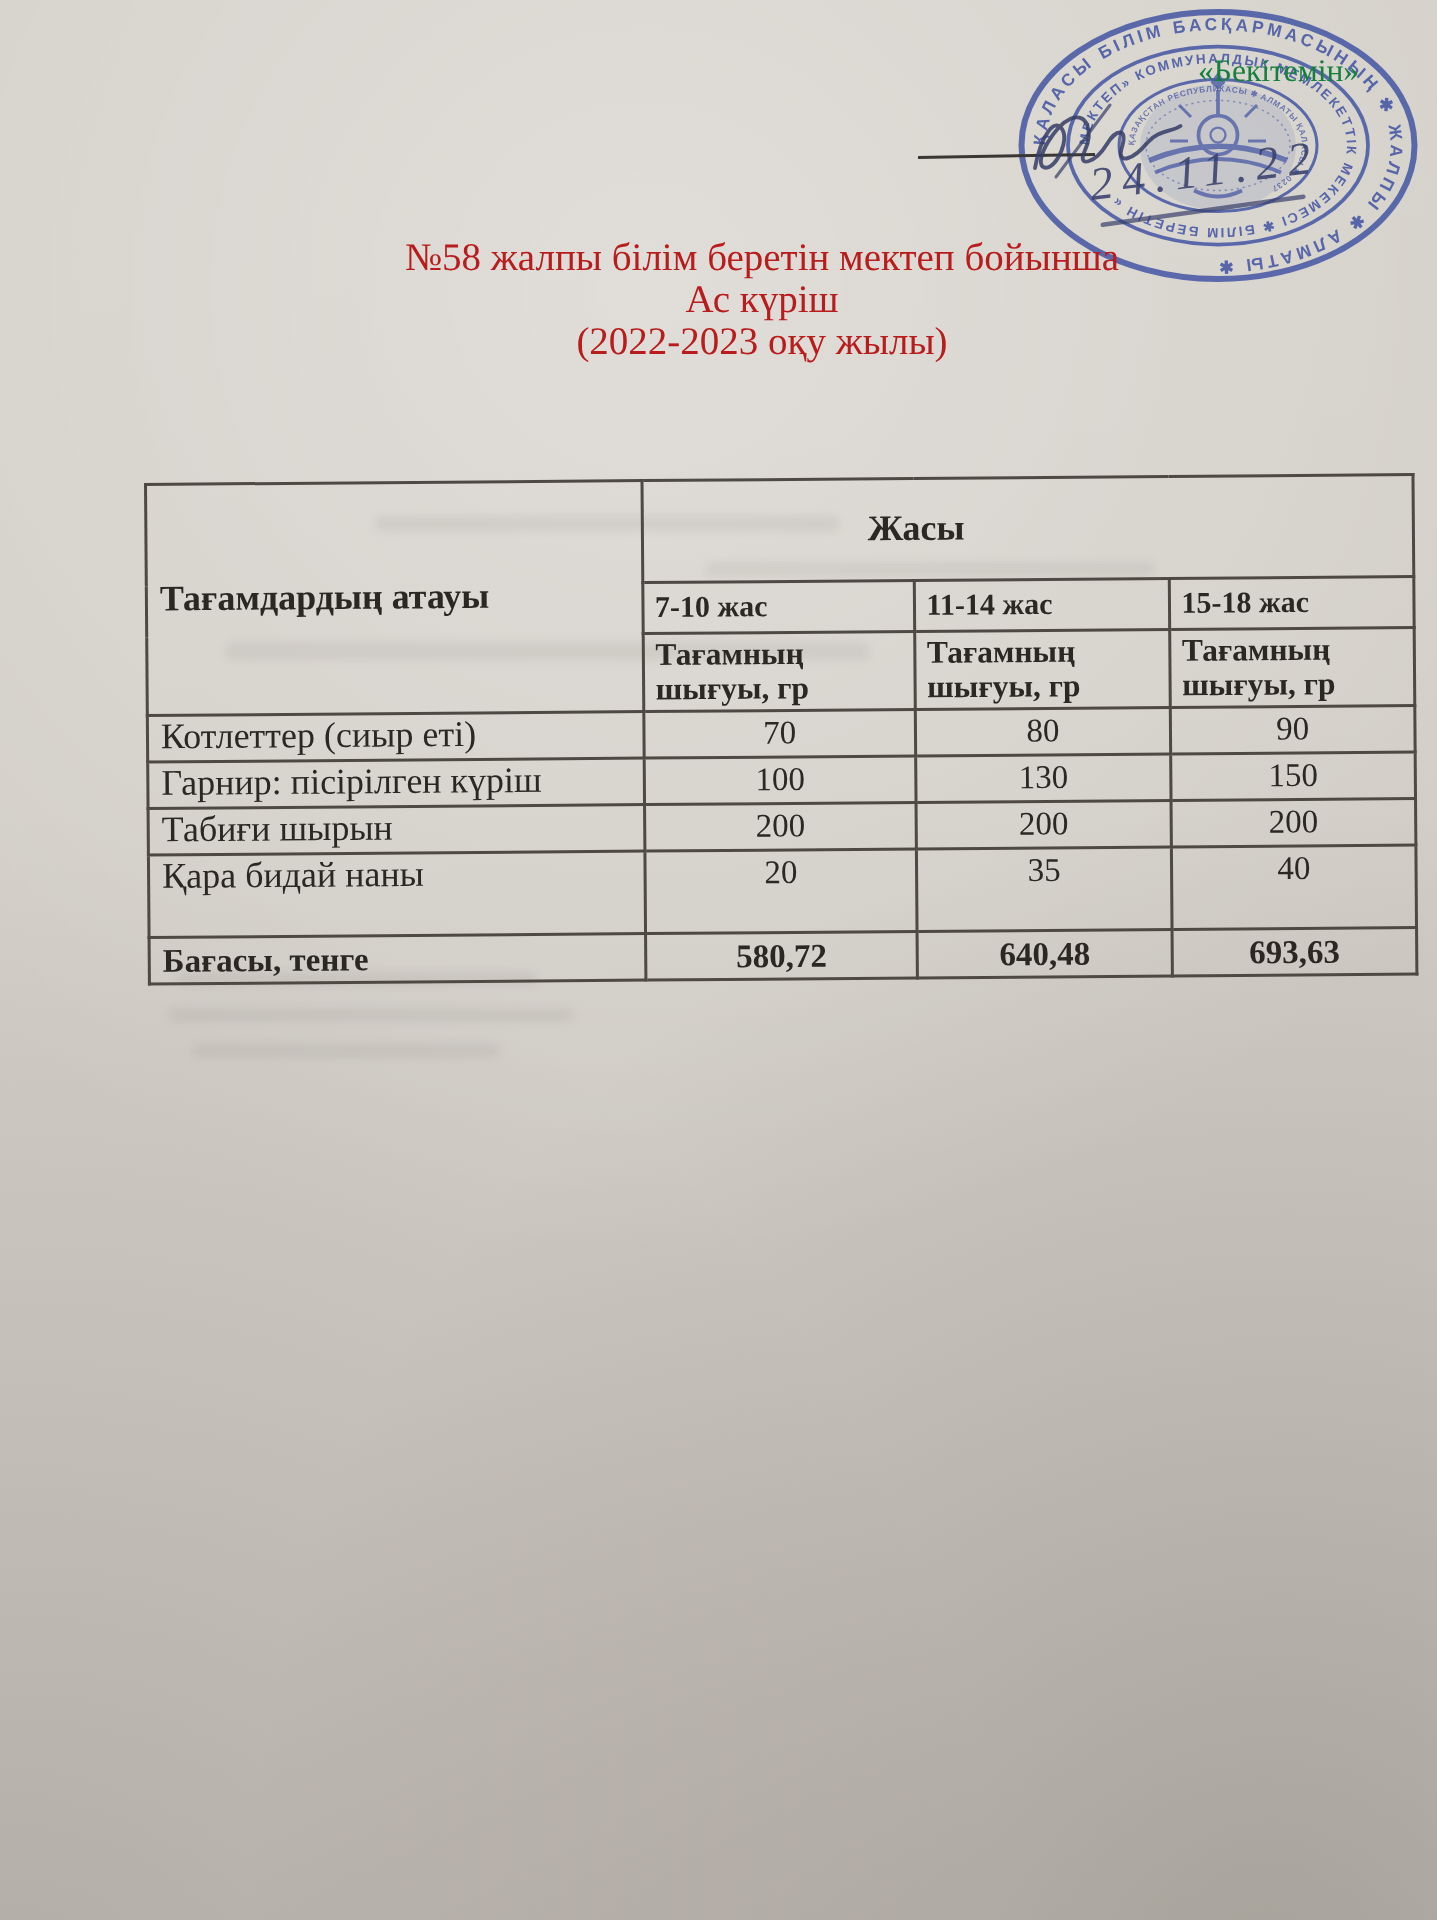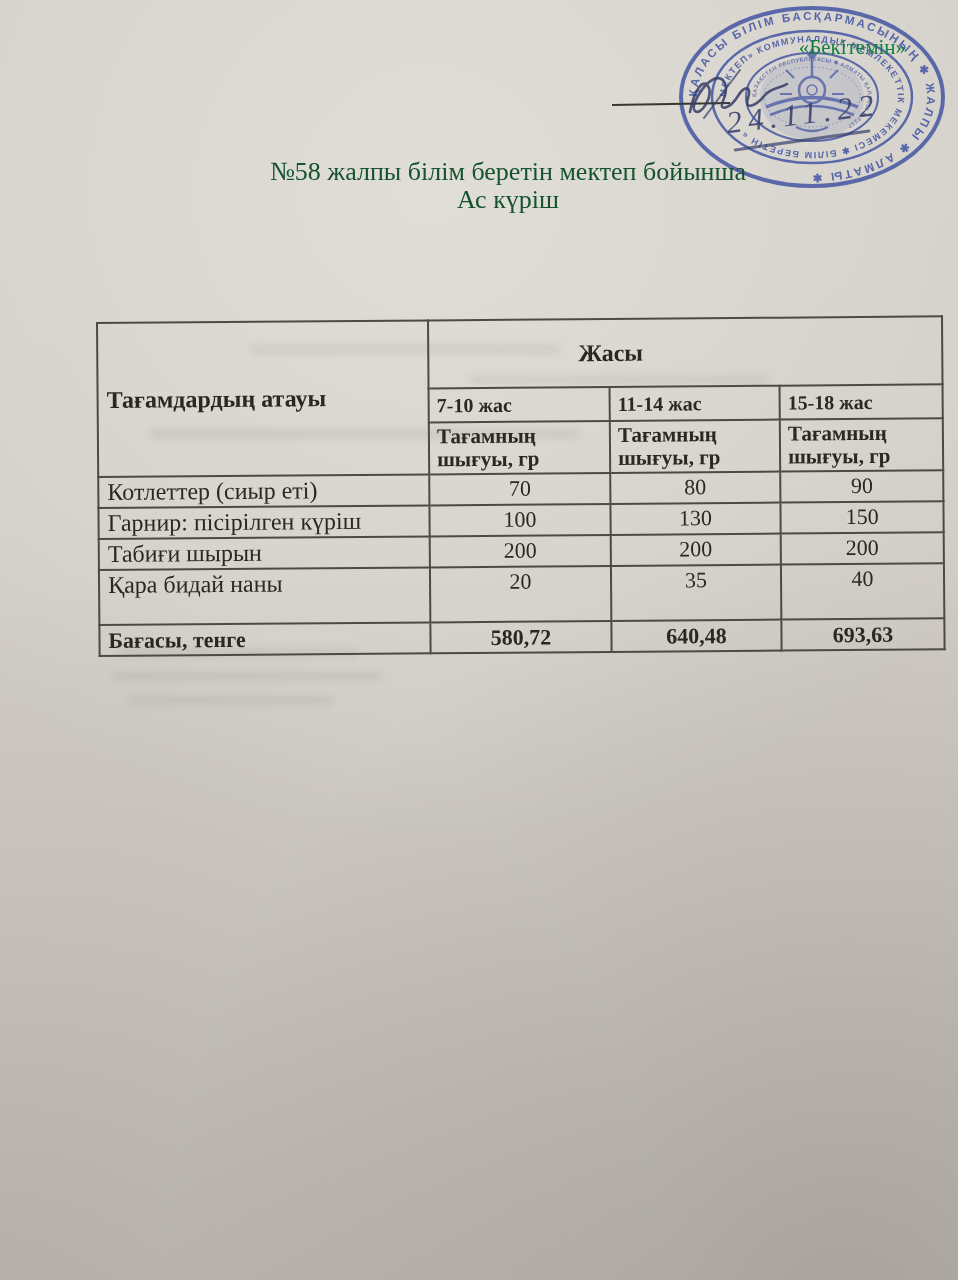--- a/index.html
+++ b/index.html
@@ -30,21 +30,21 @@
     position:absolute;left:726px;top:96px;z-index:6;
     font-style:italic;font-size:31px;letter-spacing:6px;color:#39406b;
     transform:rotate(-7deg);opacity:0.88;white-space:nowrap;
   }
   .hand-underline{position:absolute;left:733px;top:139px;width:138px;height:2.5px;
     background:#39406b;transform:rotate(-8deg);opacity:0.7;z-index:6;border-radius:2px;}
 
   
   .doc-title{
     position:absolute;left:158px;top:158px;width:700px;text-align:center;
-    font-size:26px;line-height:28px;color:#14532d;
+    font-size:26px;line-height:28px;color:#b91c1c;
   }
 
   
   .table-wrap{position:absolute;left:96px;top:322px;width:845px;transform:rotate(-0.45deg);transform-origin:0 0;}
   table.menu{border-collapse:collapse;table-layout:fixed;width:845px;color:#2b2722;}
   table.menu td{border:2px solid #4e4a43;overflow:hidden;}
   td.name-h{font-weight:bold;font-size:24px;padding-left:8px;vertical-align:middle;}
   td.group-h{font-weight:bold;font-size:24px;text-align:center;vertical-align:middle;padding-right:150px;}
   td.age-h{font-weight:bold;font-size:20px;padding-left:7px;vertical-align:middle;}
   td.sub-h{font-weight:bold;font-size:21px;line-height:23px;padding:2px 6px 2px 7px;vertical-align:middle;}
@@ -114,20 +114,21 @@
 <svg class="signature-svg" width="130" height="70" viewBox="0 0 130 70">
   <path d="M 6,54 C 10,32 20,18 25,30 C 28,40 17,58 11,53 C 6,48 19,26 30,21 C 41,17 45,30 39,43 C 34,54 46,51 54,38 C 60,28 68,27 64,40 C 60,53 72,48 81,37 C 88,29 97,30 103,26" fill="none" stroke="#353d66" stroke-width="2.6" stroke-linecap="round" opacity="0.85"></path>
   <path d="M 20,60 L 56,12" fill="none" stroke="#353d66" stroke-width="2" stroke-linecap="round" opacity="0.7"></path>
 </svg>
 <div class="hand-date">24.11.22</div>
 <div class="hand-underline"></div>
 
 <div class="doc-title">
   <div>№58 жалпы білім беретін мектеп бойынша</div>
   <div>Ас күріш</div>
+  <div>(2022-2023 оқу жылы)</div>
 </div>
 
 <div class="table-wrap">
   <table class="menu">
     <colgroup>
         <col style="width:331px">
         <col style="width:181px">
         <col style="width:170px">
         <col style="width:163px">
       </colgroup>

